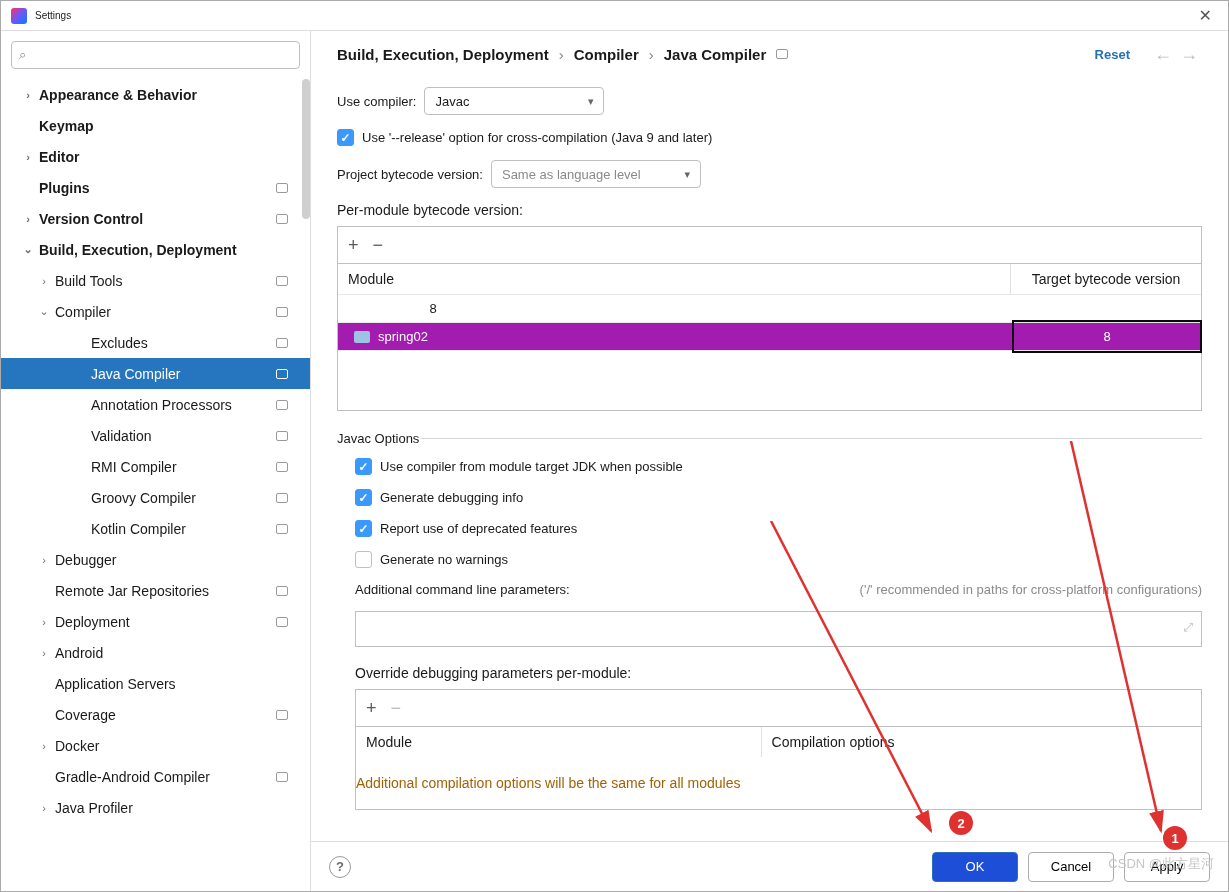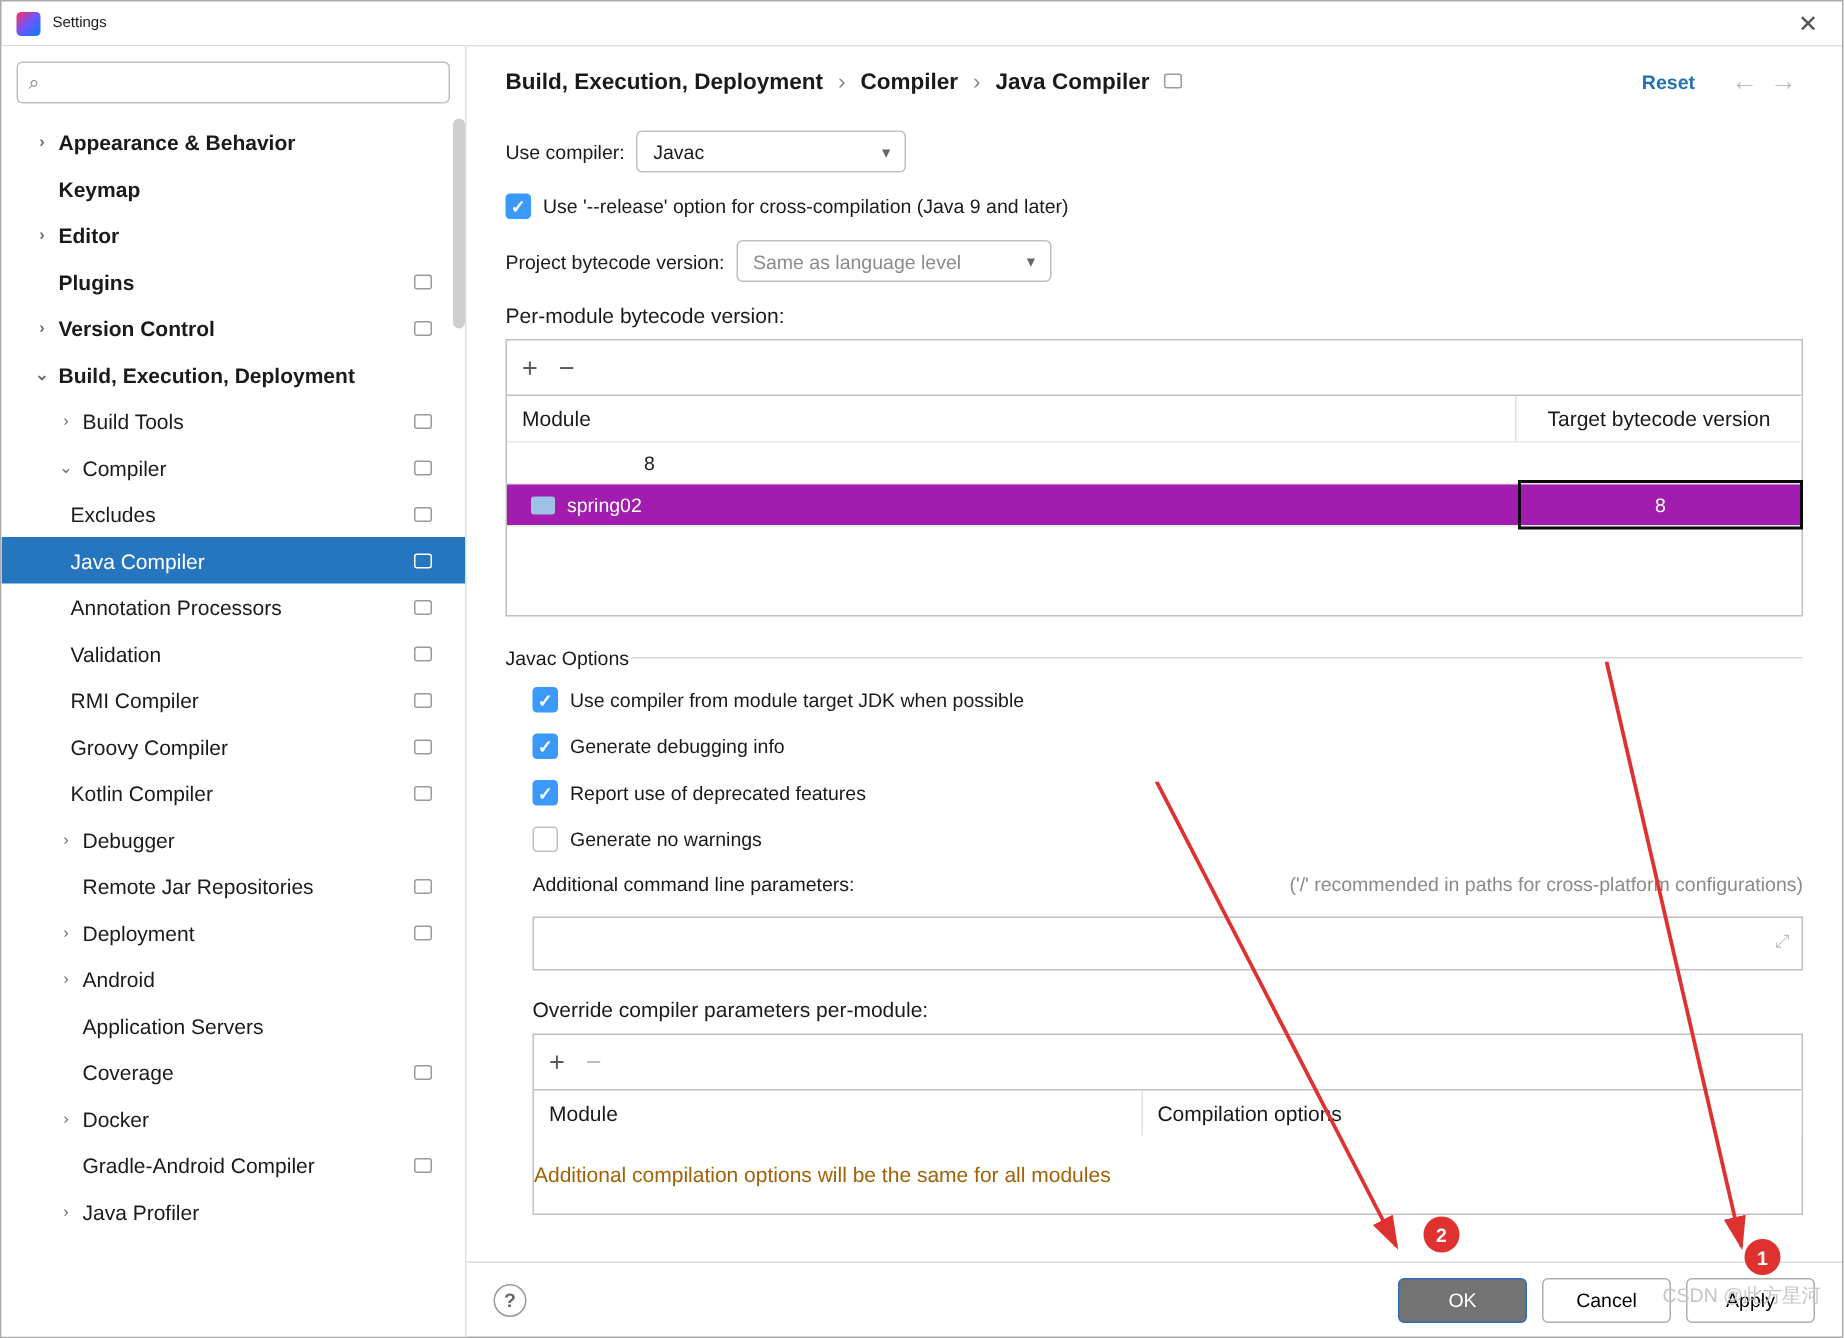--- a/index.html
+++ b/index.html
@@ -15,21 +15,21 @@
   .search { width: 100%; height: 28px; border: 1px solid #bfbfbf; border-radius: 4px; padding: 0 24px; }
   .search-wrap .mag { position: absolute; left: 18px; top: 16px; color:#888; }
   .tree { flex:1; overflow-y:hidden; position:relative; }
   .tree::-webkit-scrollbar { width:10px; }
   .tree-item { display:flex; align-items:center; height:31px; padding-left: 20px; cursor:pointer; position:relative; font-size:14px; }
   .tree-item.bold { font-weight:700; }
   .tree-item.selected { background:#2675bf; color:#fff; }
   .tree-item .chev { width:14px; text-align:center; color:#6e6e6e; font-size:11px; margin-right:4px; }
   .tree-item.selected .chev { color:#fff; }
   .tree-item.d1 { padding-left: 36px; }
-  .tree-item.d2 { padding-left: 28px; }
+  .tree-item.d2 { padding-left: 72px; }
   .tree-item .badge { position:absolute; right:22px; width:12px; height:10px; border:1px solid #9a9a9a; border-radius:2px; }
   .tree-item.selected .badge { border-color:#fff; }
   .scrollbar-stub { position:absolute; right:0; top:0; width:8px; height:140px; background:#cfcfcf; border-radius:4px; }
   .main { flex:1; display:flex; flex-direction:column; min-width:0; }
   .header { height:46px; display:flex; align-items:center; padding: 0 26px; }
   .crumbs { flex:1; display:flex; align-items:center; gap:10px; font-size:15px; }
   .crumbs .sep { color:#888; }
   .crumbs b { font-weight:700; }
   .reset { color:#2470b3; font-weight:600; cursor:pointer; margin-right: 20px; }
   .nav-arrow { color:#bcbcbc; font-size:18px; padding:0 4px; cursor:default; }
@@ -56,21 +56,21 @@
   .group-title { display:flex; align-items:center; margin-top:20px; margin-bottom:12px; gap:2px; }
   .group-title .line { flex:1; height:1px; background:#d6d6d6; }
   .hint { color:#8a8a8a; }
   .textbox { border:1px solid #c0c0c0; height:36px; position:relative; margin-top:6px; }
   .textbox .expand { position:absolute; right:8px; top:8px; color:#bbb; font-size:12px; }
   .grid-empty-msg { color:#a16207; padding:18px 0; font-size:14px; }
   .footer { height:50px; border-top:1px solid #ddd; display:flex; align-items:center; padding: 0 18px; gap:10px; }
   .footer .help { width:22px; height:22px; border:1.5px solid #9a9a9a; border-radius:50%; display:flex; align-items:center; justify-content:center; color:#6a6a6a; font-weight:600; cursor:pointer; }
   .footer .spacer { flex:1; }
   .btn { min-width:86px; height:30px; border:1px solid #adadad; background:#fff; border-radius:4px; cursor:pointer; font-size:13px; padding:0 14px; }
-  .btn.primary { background:#737373; border-color:#2f6fb8; color:#fff; }
+  .btn.primary { background:#1d4ed8; border-color:#2f6fb8; color:#fff; }
   .annot-circle { position:absolute; width:24px; height:24px; border-radius:50%; background:#e03131; color:#fff; font-weight:700; display:flex; align-items:center; justify-content:center; font-size:13px; pointer-events:none; z-index:50; }
   svg.annot-arrow { position:absolute; pointer-events:none; z-index:40; }
   .watermark { position:absolute; right:14px; bottom:18px; color:#c5c5c5; font-size:13px; pointer-events:none; }
 </style>
 </head>
 <body>
 
 <div class="window" style="position:relative;">
   <div class="titlebar">
     <div class="app-icon"></div>
@@ -286,21 +286,21 @@
 
         <div class="row" style="margin-left:18px;">
           <span>Additional command line parameters:</span>
           <span style="flex:1;"></span>
           <span class="hint">('/' recommended in paths for cross-platform configurations)</span>
         </div>
         <div class="textbox" style="margin-left:18px;">
           <span class="expand">⤢</span>
         </div>
 
-        <div class="sec-label" style="margin-left:18px;margin-top:18px;">Override compiler parameters per-module:</div>
+        <div class="sec-label" style="margin-left:18px;margin-top:18px;">Override debugging parameters per-module:</div>
         <div class="grid" style="margin-left:18px;">
           <div class="grid-toolbar">
             <span>+</span>
             <span style="color:#bcbcbc;">−</span>
           </div>
           <div class="grid-head">
             <div class="gcol1" style="flex:0 0 48%;">Module</div>
             <div class="gcol1" style="border-right:none;">Compilation options</div>
           </div>
           <div class="grid-empty-msg">Additional compilation options will be the same for all modules</div>

